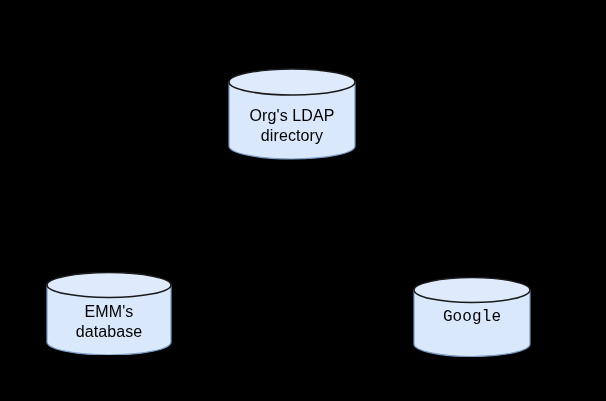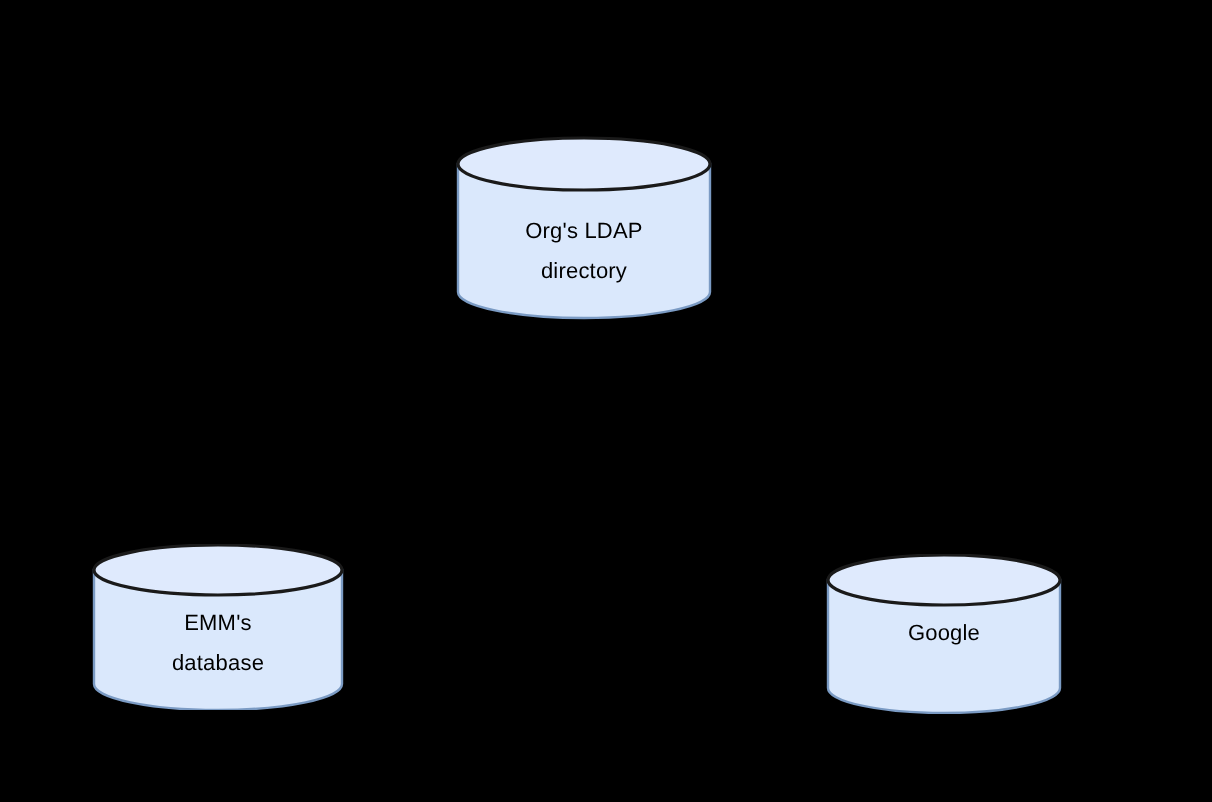--- a/index.html
+++ b/index.html
@@ -27,30 +27,30 @@
     width: 100%;
     height: 100%;
     display: block;
   }
   .cyl-label {
     position: absolute;
     left: 0;
     width: 100%;
     text-align: center;
     color: #000000;
-    font-size: 11px;
+    font-size: 16px;
     line-height: 20px;
     letter-spacing: 0.1px;
     white-space: pre-line;
     pointer-events: none;
   }
   
   #cyl-ldap   { left: 228px; top: 68px;  width: 128px; height: 92px; }
   #cyl-emm    { left: 46px;  top: 272px; width: 126px; height: 83px; }
-  #cyl-google { left: 413px; top: 277px; width: 118px; height: 80px; }
+  #cyl-google { left: 413px; top: 277px; width: 118px; height: 80px; font-family: Liberation Mono, monospace; }
 
   #cyl-ldap .cyl-label   { top: 38px; }
   #cyl-emm .cyl-label    { top: 30px; box-sizing: border-box; }
   #cyl-google .cyl-label { top: 30px; }
 </style>
 </head>
 <body>
 
 <div id="canvas">
 

